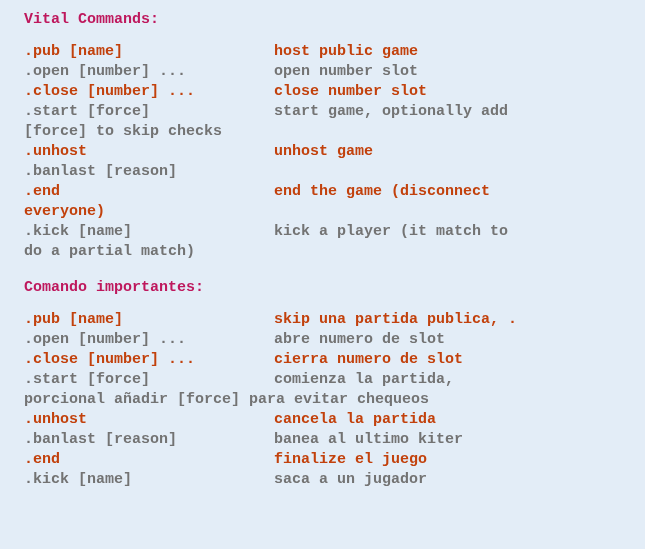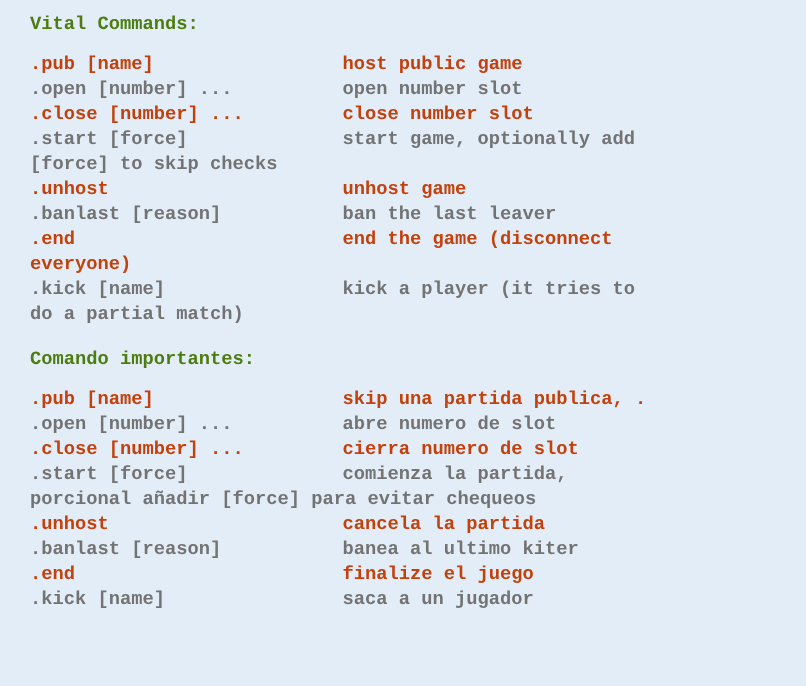--- a/index.html
+++ b/index.html
@@ -12,21 +12,21 @@
     background: #e3edf7;
     font-family: "Courier New", Courier, monospace;
     font-size: 15px;
     line-height: 20px;
     color: #2a2a2a;
     box-sizing: border-box;
     padding: 8px 4px 8px 24px;
     font-weight: bold;
   }
   .section-title {
-    color: #4d7c0f;
+    color: #be185d;
     margin: 0;
     padding: 2px 0 4px 0;
   }
   .block {
     margin: 8px 0 14px 0;
   }
   .row {
     display: flex;
     flex-wrap: nowrap;
     align-items: baseline;
@@ -72,32 +72,31 @@
   </div>
   <div class="cont green">[force] to skip checks</div>
 
   <div class="row">
     <span class="cmd-col dark">.unhost</span>
     <span class="desc-col dark">unhost game</span>
   </div>
 
   <div class="row">
     <span class="cmd-col green">.banlast [reason]</span>
-    <span class="desc-col green">ban the last leaver</span>
   </div>
 
   <div class="row">
     <span class="cmd-col dark">.end</span>
     <span class="desc-col dark">end the game (disconnect </span>
   </div>
   <div class="cont dark">everyone)</div>
 
   <div class="row">
     <span class="cmd-col green">.kick [name]</span>
-    <span class="desc-col green">kick a player (it tries to </span>
+    <span class="desc-col green">kick a player (it match to </span>
   </div>
   <div class="cont green">do a partial match)</div>
 
 </div>
 
 <div class="section-title">Comando importantes:</div>
 <div class="block">
 
   <div class="row">
     <span class="cmd-col dark">.pub [name]</span>

